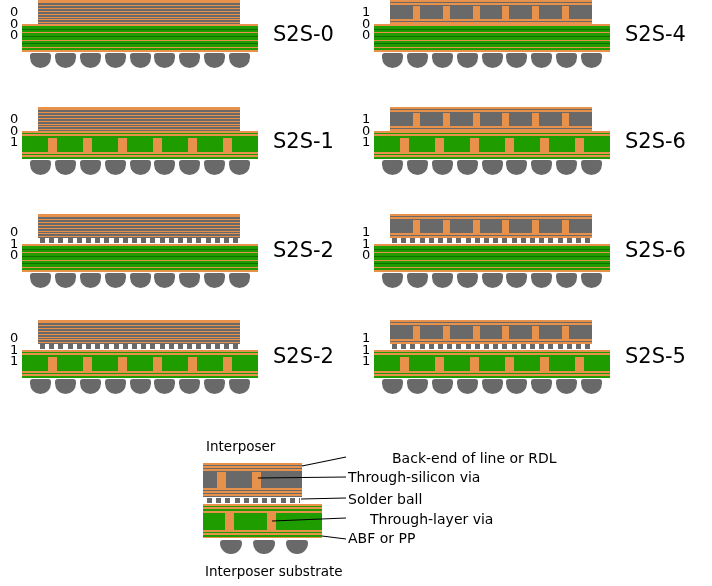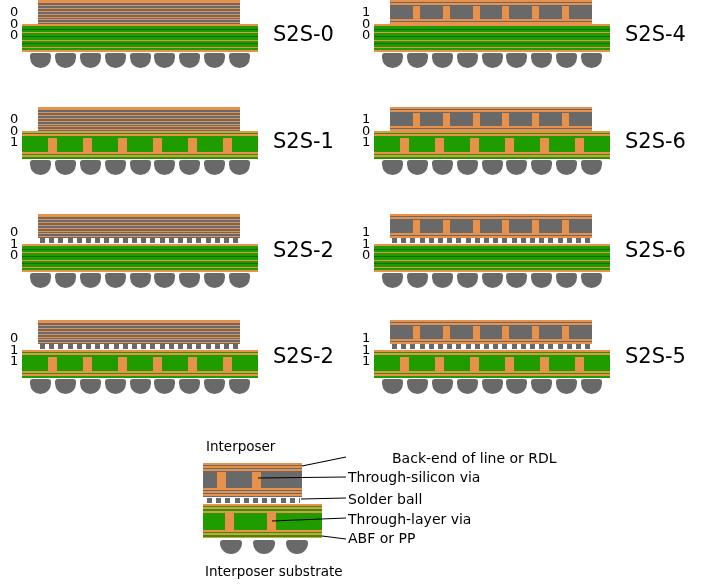--- a/index.html
+++ b/index.html
@@ -334,21 +334,21 @@
       <div class="ball" style="width:22px;height:14px;"></div>
       <div class="ball" style="width:22px;height:14px;"></div>
       <div class="ball" style="width:22px;height:14px;"></div>
     </div>
 
     <div class="ltext" style="left:205px;top:563px;">Interposer substrate</div>
 
     <div class="llabel" style="top:450px;margin-left:44px;">Back-end of line or RDL</div>
     <div class="llabel" style="top:469px;">Through-silicon via</div>
     <div class="llabel" style="top:491px;">Solder ball</div>
-    <div class="llabel" style="top:511px;">Through-layer via</div>
+    <div class="llabel" style="top:511px;margin-left:22px;">Through-layer via</div>
     <div class="llabel" style="top:530px;">ABF or PP</div>
 
     <svg class="lines" width="712" height="586">
       <line x1="302" y1="466" x2="346" y2="457" stroke="#000" stroke-width="1.2"></line>
       <line x1="258" y1="478" x2="346" y2="477" stroke="#000" stroke-width="1.2"></line>
       <line x1="301" y1="499" x2="346" y2="498" stroke="#000" stroke-width="1.2"></line>
       <line x1="272" y1="521" x2="346" y2="518" stroke="#000" stroke-width="1.2"></line>
       <line x1="322" y1="536" x2="346" y2="539" stroke="#000" stroke-width="1.2"></line>
     </svg>
   </div>

